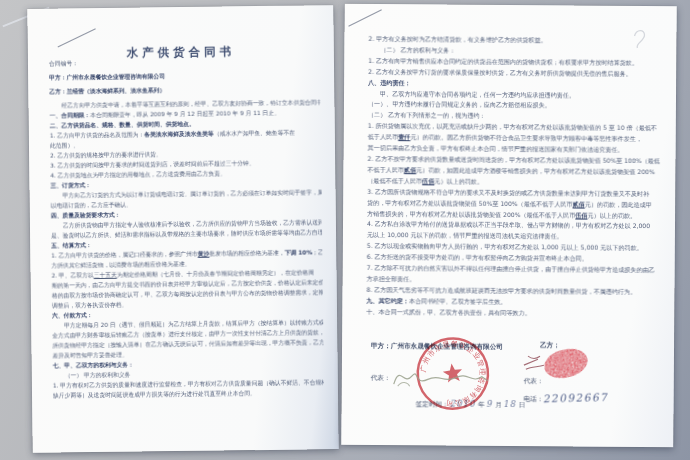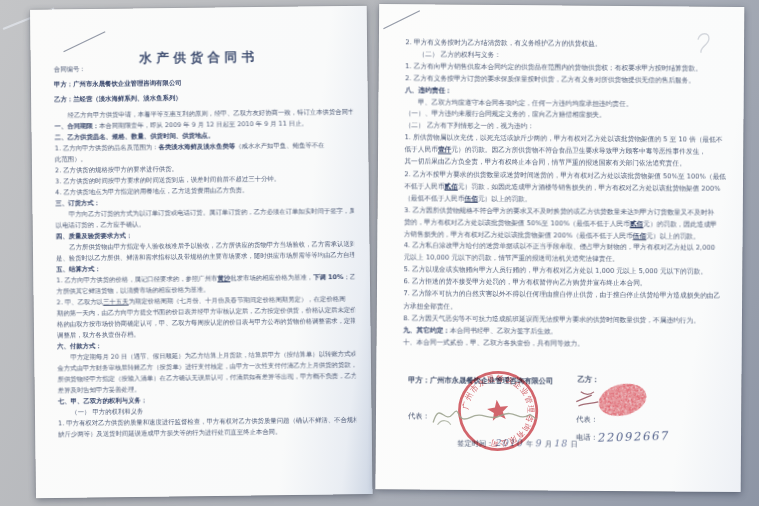--- a/index.html
+++ b/index.html
@@ -119,21 +119,21 @@
       <div class="ln"><span>6. 乙方拒送的货不接受甲方处罚的，甲方有权暂停向乙方购货并宣布终止本合同。</span></div>
       <div class="ln"><span>7. 乙方除不可抗力的自然灾害以外不得以任何理由擅自停止供货，由于擅自停止供货给甲方造成损失的由乙</span></div>
       <div class="ln"><span>方承担全部责任。</span></div>
       <div class="ln"><span>8. 乙方因天气恶劣等不可抗力造成航班延误而无法按甲方要求的供货时间数量供货，不属违约行为。</span></div>
       <div class="ln"><span class="b">九、其它约定：</span><span>本合同书经甲、乙双方签字后生效。</span></div>
       <div class="ln"><span>十、本合同一式贰份，甲、乙双方各执壹份，具有同等效力。</span></div>
     </div>
 
   <div class="sig bold" style="left:29px;top:338px">甲方：广州市永晟餐饮企业管理咨询有限公司</div>
   <div class="sig" style="left:29px;top:370px">代表：</div>
-  <div class="sig bold" style="left:183px;top:336px">乙方：</div>
+  <div class="sig bold" style="left:198px;top:336px">乙方：</div>
   <div class="sig" style="left:182px;top:372px">代表：</div>
 
   <div class="sig" style="left:182px;top:386px">
     <span>电话：</span><span id="phoneHand" class="hand">22092667</span>
   </div>
 
   <div class="sig" style="left:74px;top:394px">
     <span>签定时间：</span><span class="hand dh">2010</span><span>年</span><span class="hand dh">9</span><span>月</span><span class="hand dh">18</span><span>日</span>
   </div>
 

